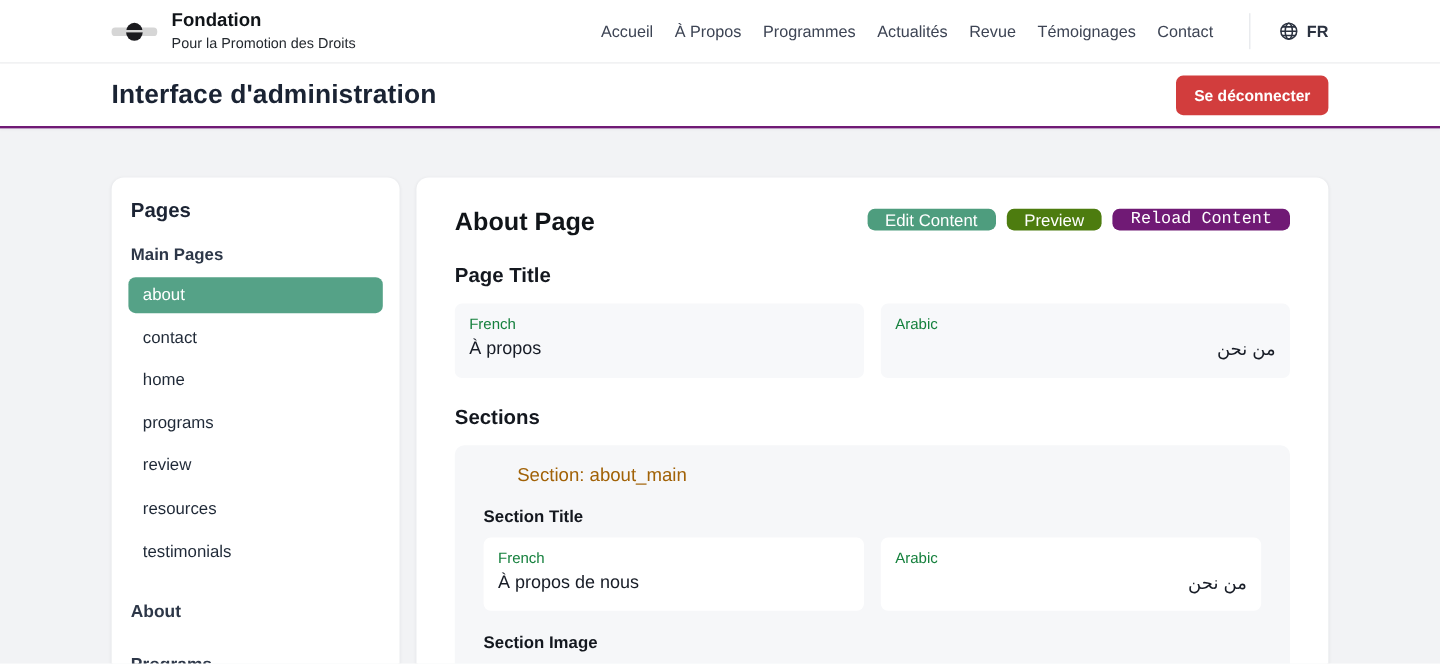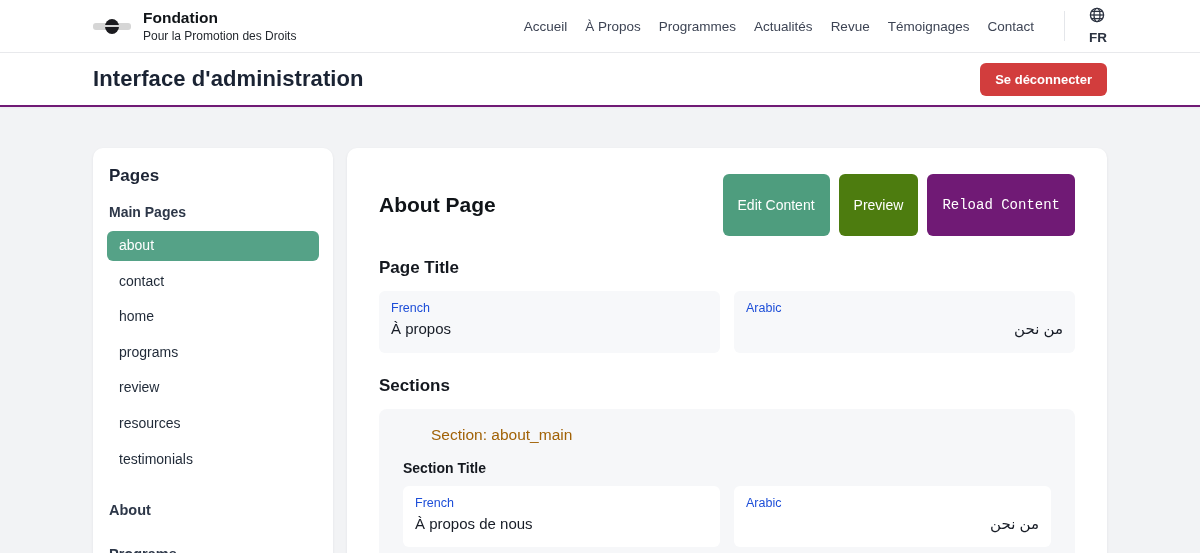--- a/index.html
+++ b/index.html
@@ -31,21 +31,21 @@
   }
   .brand-text .brand-name { font-size: 15.5px; font-weight: 700; color: #101418; line-height: 1.2; }
   .brand-text .brand-tagline { font-size: 12px; color: #24292f; margin-top: 2px; }
 
   .nav-links { display: flex; align-items: center; gap: 18px; margin-left: auto; }
   .nav-link {
     font-size: 13.5px; font-weight: 500; color: #3d4454; text-decoration: none;
     cursor: pointer; white-space: nowrap;
   }
   .nav-divider { width: 1px; height: 30px; background: #e4e6ea; margin: 0 6px 0 12px; }
-  .lang-switch { display: flex; align-items: flex-start; gap: 7px; cursor: pointer; flex-direction: column; }
+  .lang-switch { display: flex; align-items: center; gap: 7px; cursor: pointer; }
   .globe { width: 16px; height: 16px; display: block; }
   .lang-label { font-size: 13.5px; font-weight: 600; color: #2b3240; }
 
   
   .admin-header {
     height: 54px; background: #ffffff; border-bottom: 2px solid #701a75;
     box-shadow: 0 1px 2px rgba(16,24,40,.04);
     display: flex; align-items: center; padding: 0 93px;
   }
   .admin-title { font-size: 22px; font-weight: 700; color: #1a2333; letter-spacing: .1px; }
@@ -71,38 +71,38 @@
     font-size: 14px; color: #1f2937; padding: 5px 12px; border-radius: 6px;
     margin-bottom: 6px; cursor: pointer; line-height: 1.4;
   }
   .sidebar-item.active { background: #55a287; color: #ffffff; }
   .sidebar-section-label {
     font-size: 14.5px; font-weight: 700; color: #2d3748; margin: 28px 2px 0 2px; cursor: pointer;
   }
 
   
   .main-panel { flex: 1 1 auto; padding: 26px 32px 40px 32px; min-height: 420px; }
-  .main-header { display: flex; align-items: center; margin-bottom: 22px; gap: 37px; }
+  .main-header { display: flex; align-items: flex-start; margin-bottom: 22px; gap: 37px; }
   .main-title { font-size: 21px; font-weight: 700; color: #101418; }
   .main-actions { margin-left: auto; display: flex; gap: 9px; }
   .action-btn {
     border: none; color: #ffffff; font-size: 14px; font-weight: 500;
-    padding: 23px 15px; border-radius: 6px; cursor: pointer; font-family: inherit; white-space: nowrap;
+    padding: 1px 15px; border-radius: 6px; cursor: pointer; font-family: inherit; white-space: nowrap;
   }
   .btn-edit { background: #4e9d7e; }
   .btn-preview { background: #4d7c0f; }
   .btn-reload { background: #701a75; font-family: Liberation Mono, monospace; }
 
   .block-heading { font-size: 17px; font-weight: 700; color: #14181f; margin: 0 0 13px 0; }
 
   .field-grid { display: grid; grid-template-columns: 1fr 1fr; gap: 14px; margin-bottom: 23px; }
   .field {
     background: #f7f8fa; border-radius: 6px; padding: 10px 12px 14px 12px; min-height: 62px;
   }
-  .field-label { font-size: 12.5px; color: #1d4ed8; margin-bottom: 5px; }
+  .field-label { font-size: 12.5px; color: #15803d; margin-bottom: 5px; }
   .field-value { font-size: 15px; color: #171c26; }
   .field-value.rtl { direction: rtl; text-align: right; }
 
   .section-card { background: #f6f7f9; border-radius: 8px; padding: 17px 24px 24px 24px; }
   .section-name { font-size: 15.5px; font-weight: 400; color: #a16207; margin-bottom: 16px; margin-left: 28px; }
   .sub-heading { font-size: 14px; font-weight: 700; color: #14181f; margin-bottom: 10px; }
   .section-card .field-grid { margin-bottom: 18px; gap: 14px; }
   .section-card .field { background: #ffffff; min-height: 56px; }
   .image-heading { margin-bottom: 0; }
 </style>

